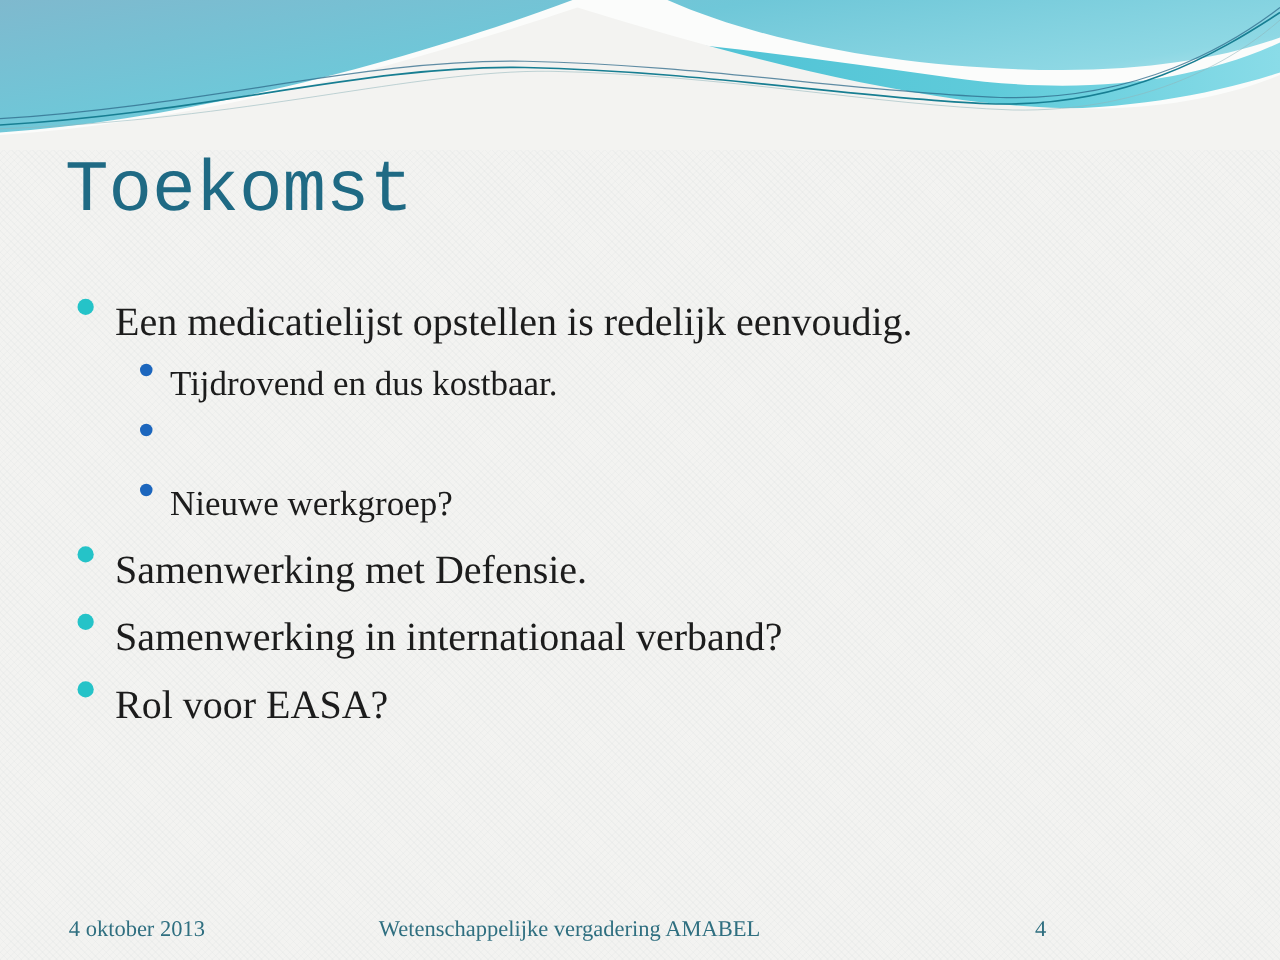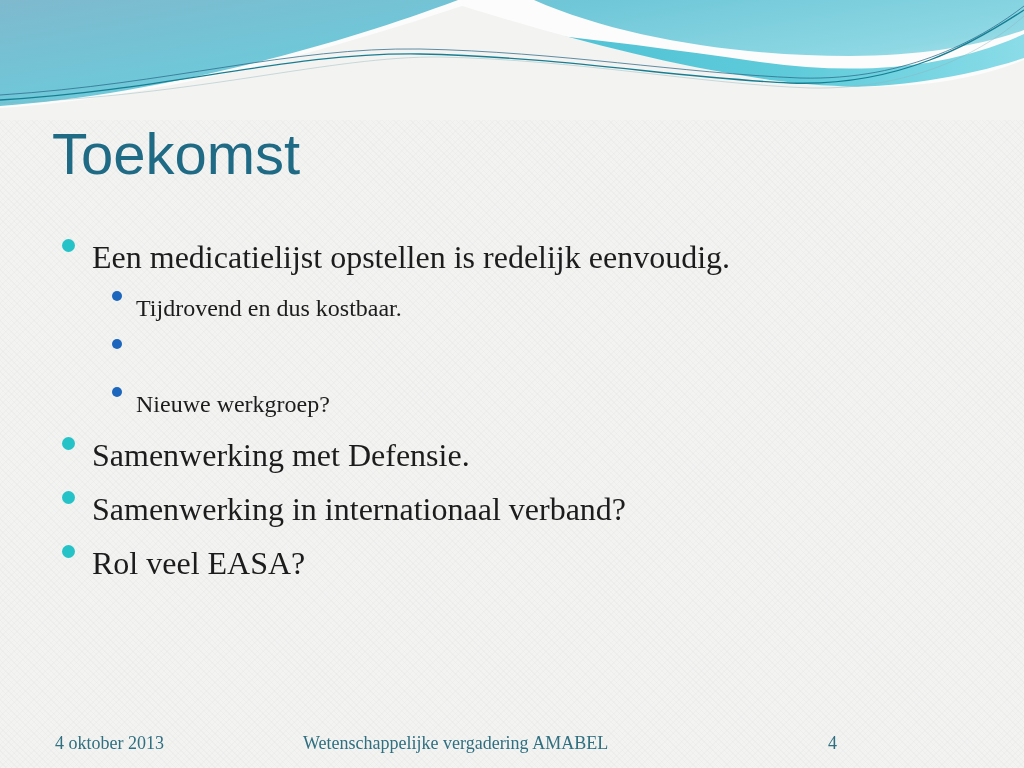--- a/index.html
+++ b/index.html
@@ -11,29 +11,29 @@
   .slide{
     position:relative;width:1024px;height:768px;overflow:hidden;
     background-color:#f3f3f1;
     background-image:
       repeating-linear-gradient(45deg, rgba(190,200,202,0.10) 0 1px, transparent 1px 4px),
       repeating-linear-gradient(-45deg, rgba(190,200,202,0.07) 0 1px, transparent 1px 4px);
   }
   .header-wave{position:absolute;top:0;left:0;width:1024px;height:120px;}
   .page-title{
     position:absolute;left:52px;top:122px;
-    font-family:Liberation Sans, sans-serif;
+    font-family:Liberation Mono, monospace;
     font-size:58px;font-weight:400;letter-spacing:0px;
     color:var(--c-title,#1f6a84);
     line-height:1.1;
   }
   .bullet-list{position:absolute;left:60px;top:218px;width:930px;}
   .item{display:flex;align-items:center;color:var(--c-text,#1c1c1c);}
   .item.lvl1{height:54px;font-size:32px;padding-left:2px;}
-  .item.lvl2{height:48px;font-size:24px;padding-left:52px;}
+  .item.lvl2{height:48px;font-size:28px;padding-left:52px;}
   .item .marker{flex:0 0 auto;border-radius:50%;}
   .item.lvl1 .marker{width:13px;height:13px;background:var(--c-bullet1,#25c3c8);margin-right:17px;}
   .item.lvl2 .marker{width:10px;height:10px;background:var(--c-bullet2,#1c66bd);margin-right:14px;}
   .item .txt{white-space:nowrap;margin-top:24px;}
   .footer{position:absolute;left:0;top:733px;width:888px;height:26px;
     font-size:18px;color:var(--c-footer,#2f6f80);}
   .footer .date{position:absolute;left:55px;top:0;}
   .footer .center{position:absolute;left:303px;top:0;}
   .footer .page{position:absolute;right:51px;top:0;}
 </style>
@@ -91,21 +91,21 @@
       <div class="item lvl1">
         <span class="marker"></span>
         <span class="txt">Samenwerking met Defensie.</span>
       </div>
       <div class="item lvl1">
         <span class="marker"></span>
         <span class="txt">Samenwerking in internationaal verband?</span>
       </div>
       <div class="item lvl1">
         <span class="marker"></span>
-        <span class="txt">Rol veel EASA?</span>
+        <span class="txt">Rol voor EASA?</span>
       </div>
     </div>
 
   <div class="footer">
     <span class="date">4 oktober 2013</span>
     <span class="center">Wetenschappelijke vergadering AMABEL</span>
     <span class="page">4</span>
   </div>
 
 </div>

